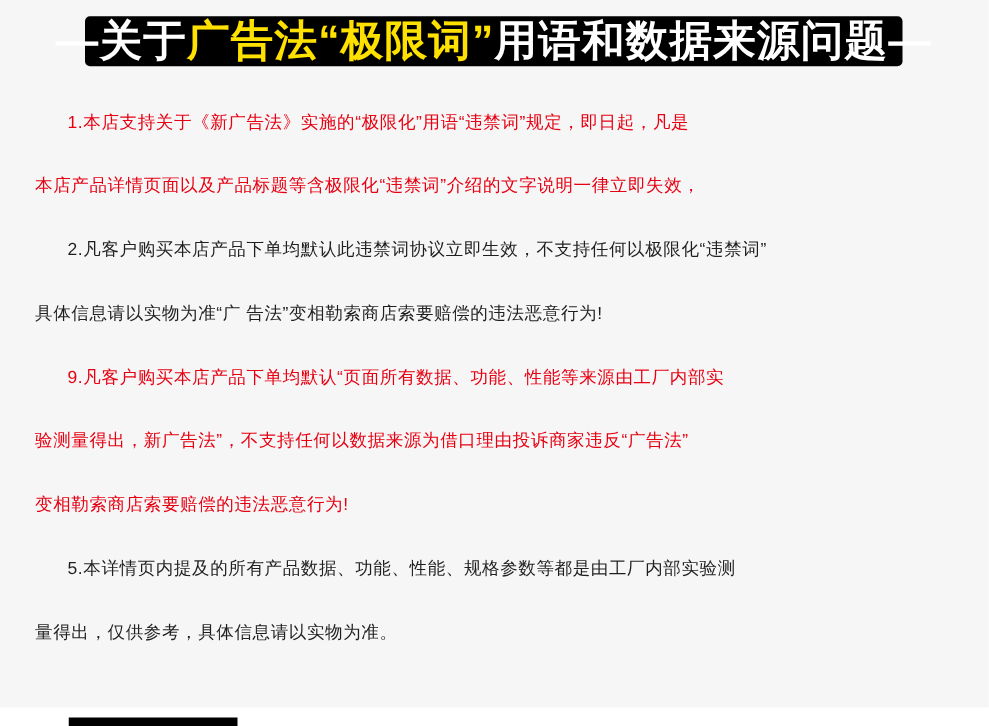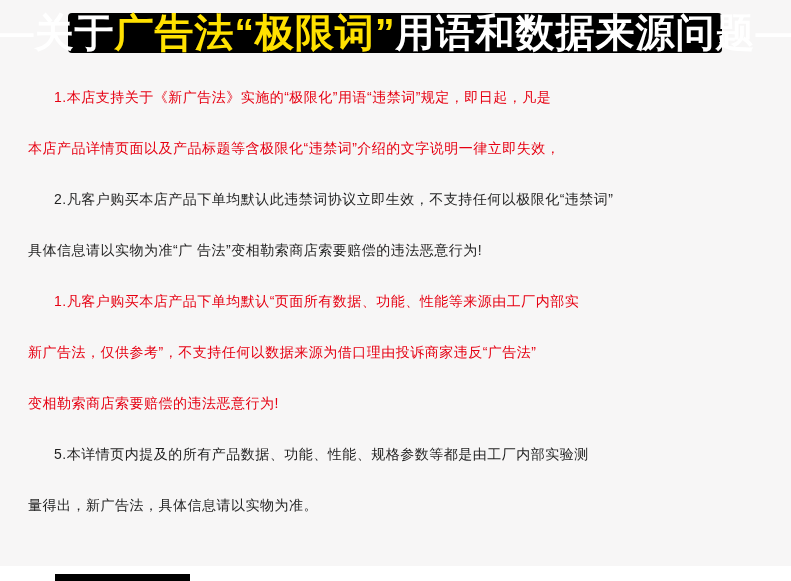--- a/index.html
+++ b/index.html
@@ -12,21 +12,21 @@
   .page{position:relative;width:791px;height:581px;background:#ffffff;}
   .content-bg{
     position:absolute;top:0;left:0;width:791px;height:566px;
     background:var(--page_bg,#f7f6f6);
   }
   .banner{
     position:absolute;top:13px;left:68px;width:654px;height:40px;
     background:var(--banner_bg,#000);
     border-radius:4px;
     display:flex;align-items:center;justify-content:center;
-    font-size:39px;font-weight:bold;letter-spacing:1px;
+    font-size:34px;font-weight:bold;letter-spacing:1px;
     white-space:nowrap;
   }
   .seg-white{color:var(--white,#ffffff);}
   .seg-yellow{color:var(--yellow,#ffe100);}
   .body-text{
     position:absolute;top:72px;left:28px;width:739px;
     font-size:14px;
   }
   .para{margin:0;padding:0;}
   .line{
@@ -61,27 +61,27 @@
       <div class="line first">1.本店支持关于《新广告法》实施的“极限化”用语“违禁词”规定，即日起，凡是</div>
       <div class="line">本店产品详情页面以及产品标题等含极限化“违禁词”介绍的文字说明一律立即失效，</div>
     </div>
 
     <div class="para tone-dark">
       <div class="line first">2.凡客户购买本店产品下单均默认此违禁词协议立即生效，不支持任何以极限化“违禁词”</div>
       <div class="line">具体信息请以实物为准“广 告法”变相勒索商店索要赔偿的违法恶意行为!</div>
     </div>
 
     <div class="para tone-red">
-      <div class="line first">1.凡客户购买本店产品下单均默认“页面所有数据、功能、性能等来源由工厂内部实</div>
-      <div class="line">新广告法，仅供参考”，不支持任何以数据来源为借口理由投诉商家违反“广告法”</div>
+      <div class="line first">9.凡客户购买本店产品下单均默认“页面所有数据、功能、性能等来源由工厂内部实</div>
+      <div class="line">验测量得出，新广告法”，不支持任何以数据来源为借口理由投诉商家违反“广告法”</div>
       <div class="line">变相勒索商店索要赔偿的违法恶意行为!</div>
     </div>
 
     <div class="para tone-dark">
       <div class="line first">5.本详情页内提及的所有产品数据、功能、性能、规格参数等都是由工厂内部实验测</div>
-      <div class="line">量得出，新广告法，具体信息请以实物为准。</div>
+      <div class="line">量得出，仅供参考，具体信息请以实物为准。</div>
     </div>
 
   </div>
 
   <div class="partial-bar"></div>
 
 </div>
 
 </body></html>

